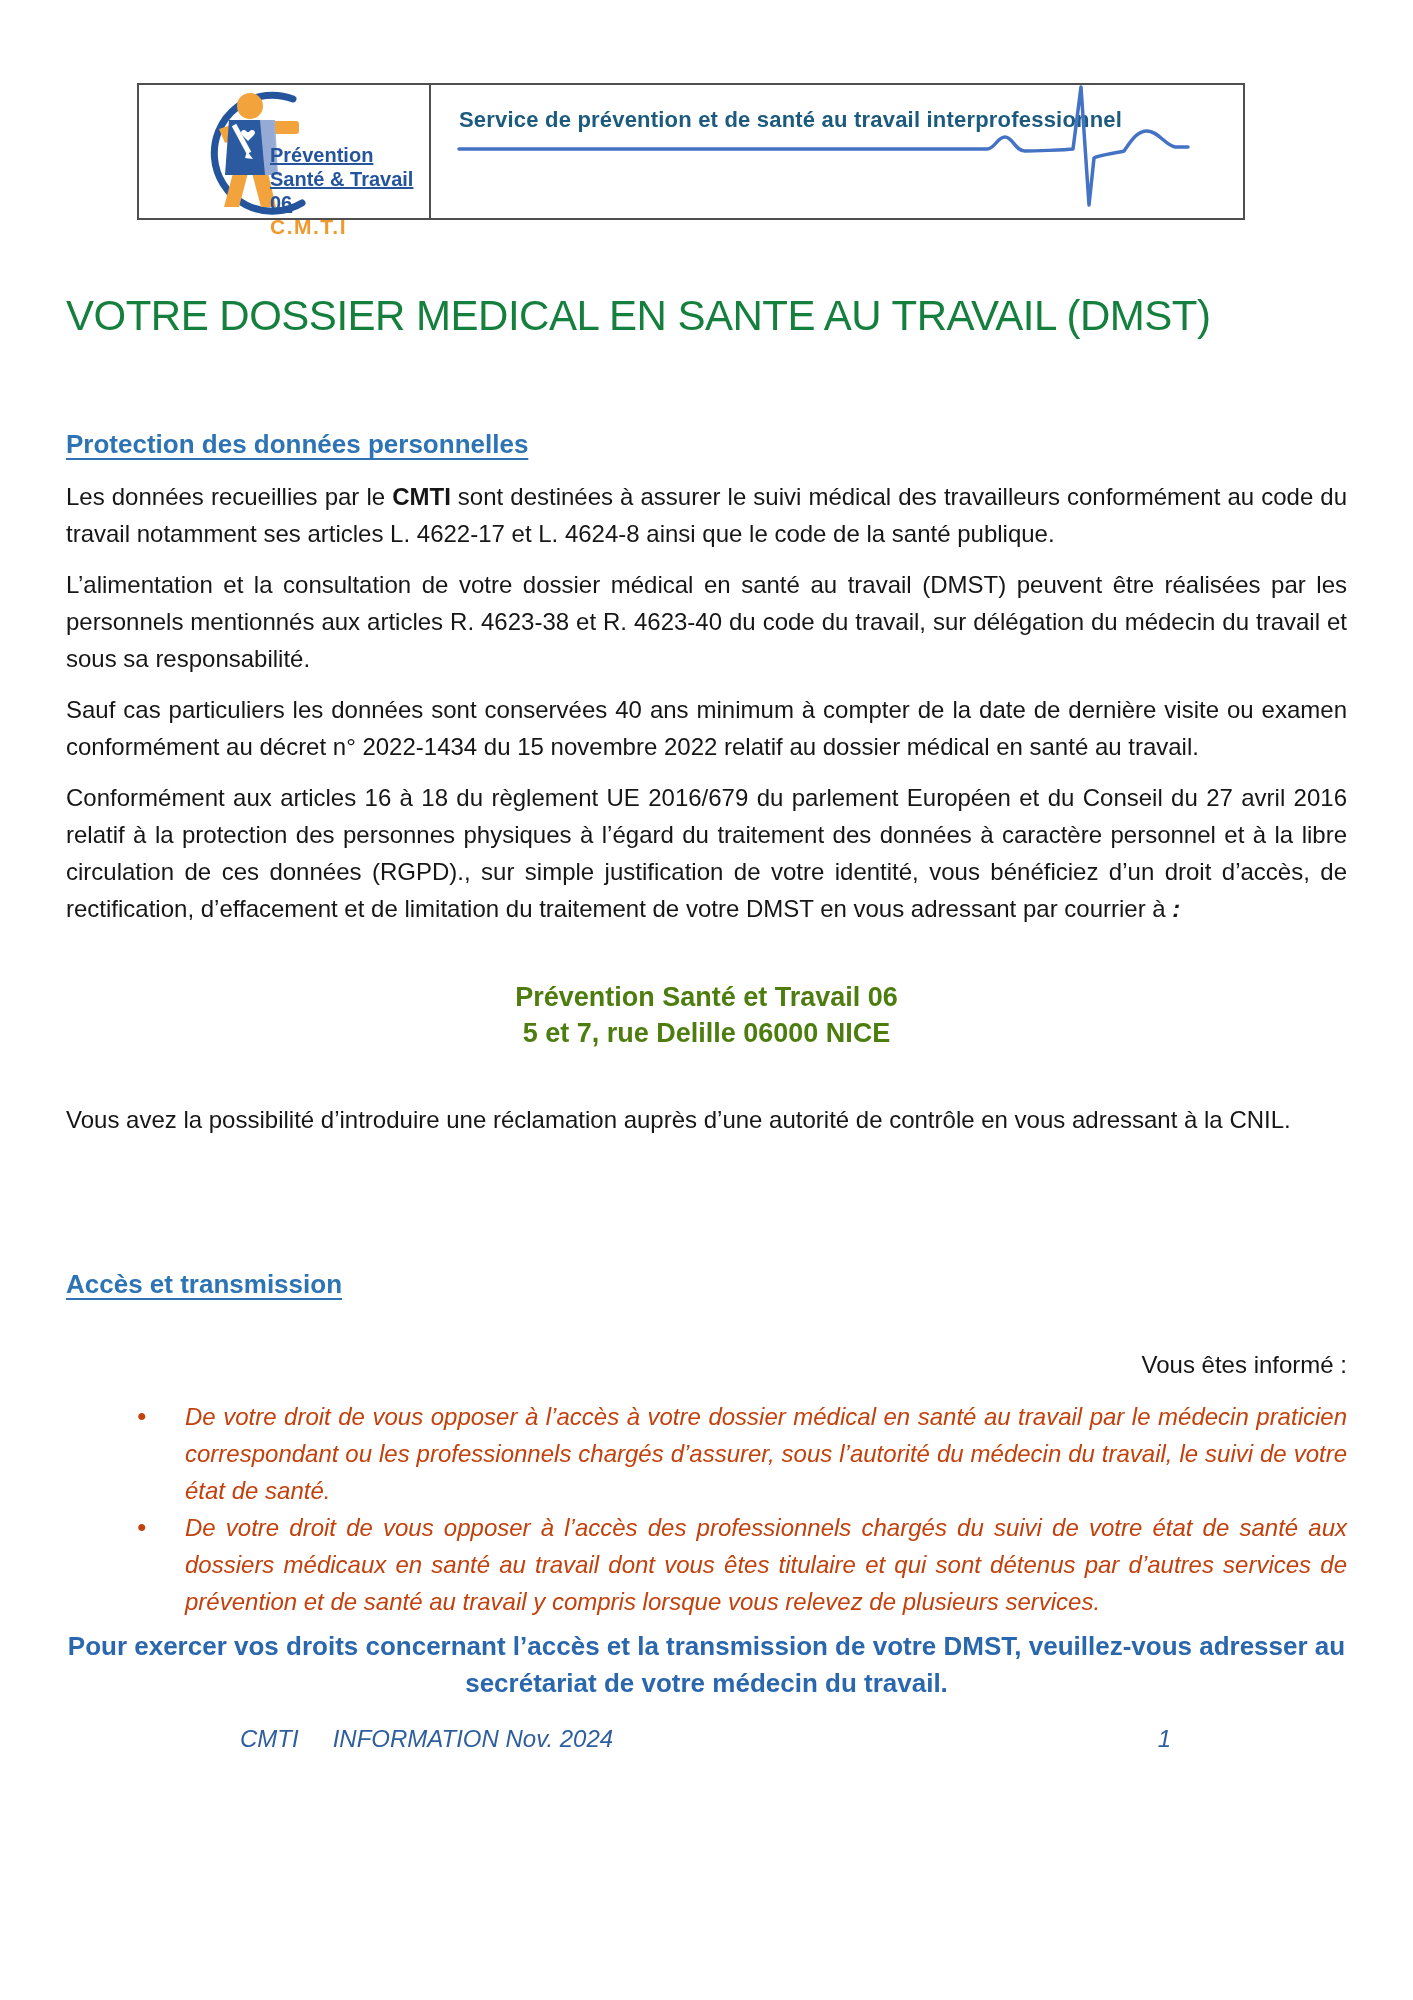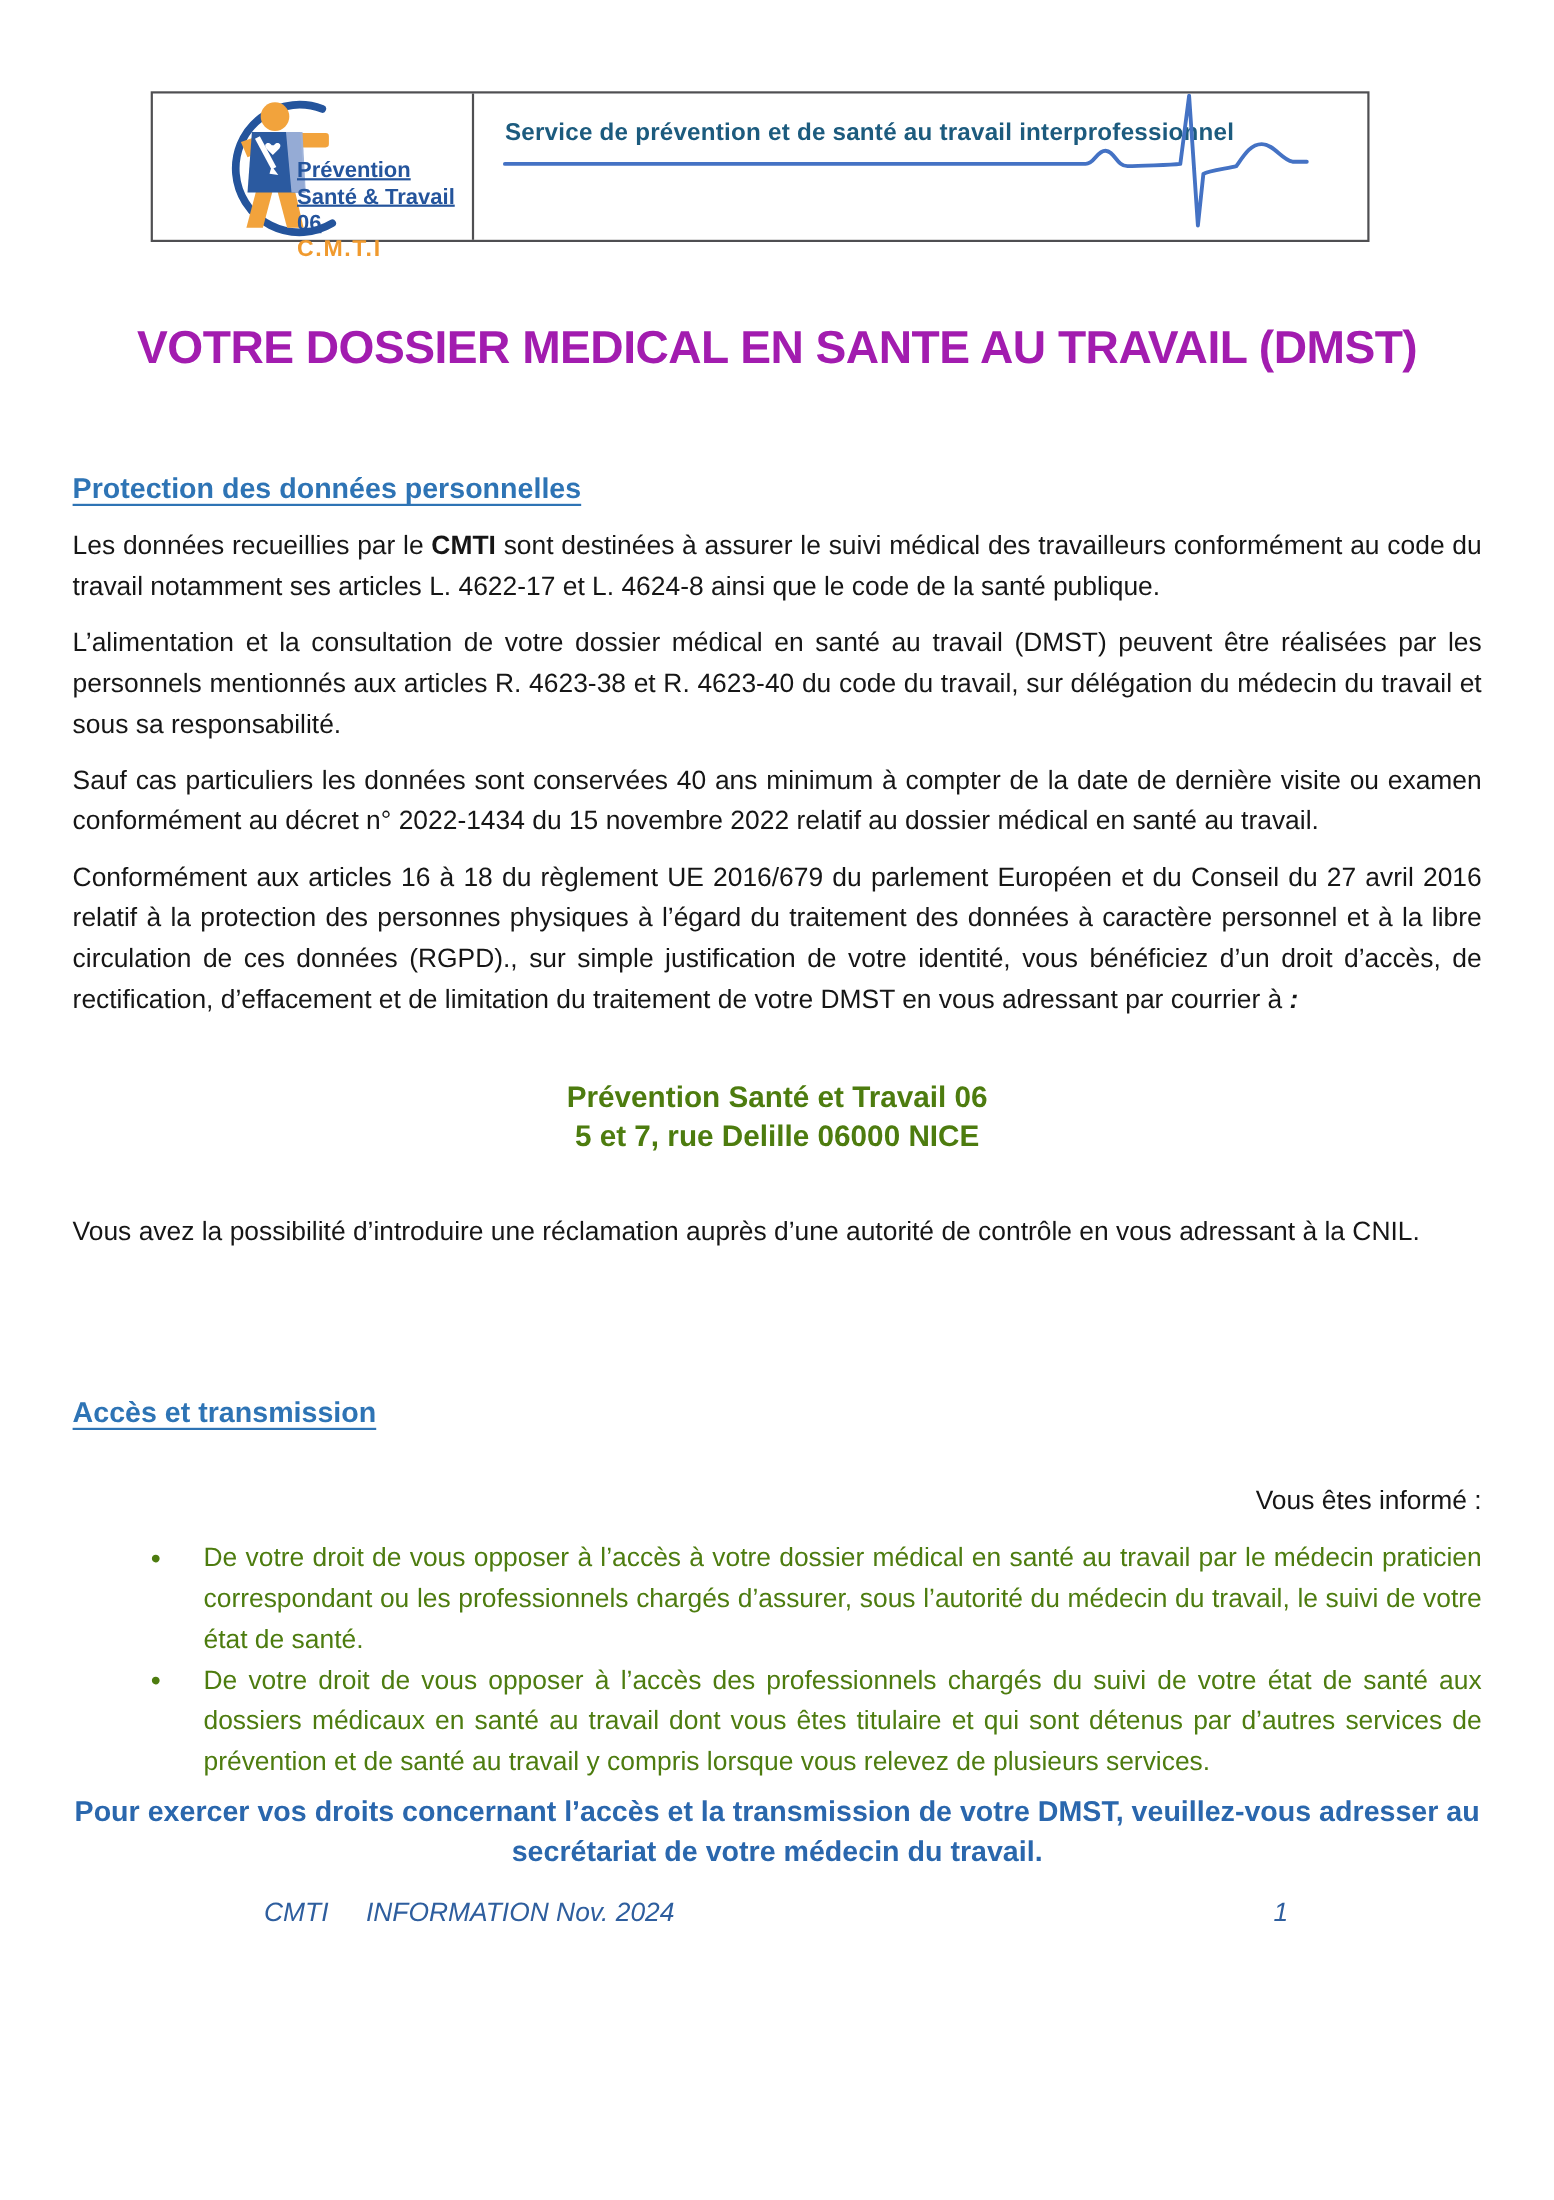--- a/index.html
+++ b/index.html
@@ -23,41 +23,41 @@
   .banner-cell { position:relative; flex:1; }
   .banner-text {
     position:absolute; left:28px; top:22px; font-size:22px; font-weight:600;
     color:#1C5B7E; letter-spacing:0.2px;
   }
   .ecg-svg { position:absolute; left:0; top:0; }
 
   
   .content { position:absolute; left:66px; top:224px; width:1281px; }
   .doc-title {
-    margin-top:66px; text-align:center; font-size:42px; font-weight:bold;
-    color:#a21caf; letter-spacing:-0.5px; line-height:52px;
+    margin-top:66px; font-size:42px; font-weight:normal;
+    color:#15803d; letter-spacing:-0.5px; line-height:52px;
   }
   .sec-heading {
     margin-top:86px; font-size:26px; font-weight:bold; color:#2E74B5;
     text-decoration:underline; text-decoration-thickness:2px; text-underline-offset:5px;
     line-height:32px;
   }
   .sec-heading.second { margin-top:130px;text-decoration:underline; }
   .para { margin-top:14px; font-size:24px; line-height:37px; text-align:justify; color:#161616; }
   .para.first { margin-top:18px; }
   .bold-term { font-weight:bold; }
   .colon { font-weight:bold; font-style:italic; }
   .address-block {
     margin-top:52px; text-align:center; font-size:27px; font-weight:bold;
     color:#4d7c0f; line-height:36px;
   }
   .para.cnil { margin-top:50px; }
   .para.intro { margin-top:46px; text-align:right; }
   .bullet-list { margin-top:15px; list-style:none; padding-left:119px; }
-  .bullet-item { position:relative; font-size:24px; line-height:37px; text-align:justify; color:#4d7c0f; }
+  .bullet-item { position:relative; font-size:24px; line-height:37px; text-align:justify; color:#c2410c;font-style:italic; }
   .bullet-item::before { content:"\2022"; position:absolute; left:-48px; top:0; font-size:26px; }
   .cta-text {
     margin-top:8px; text-align:center; font-size:26px; font-weight:bold;
     color:#2A67AD; line-height:37px;
   }
   .footer-row {
     margin-top:22px; display:flex; justify-content:space-between;
     padding-left:174px; padding-right:176px;
     font-size:24px; font-style:italic; color:#2E5E9E; line-height:30px;
   }

